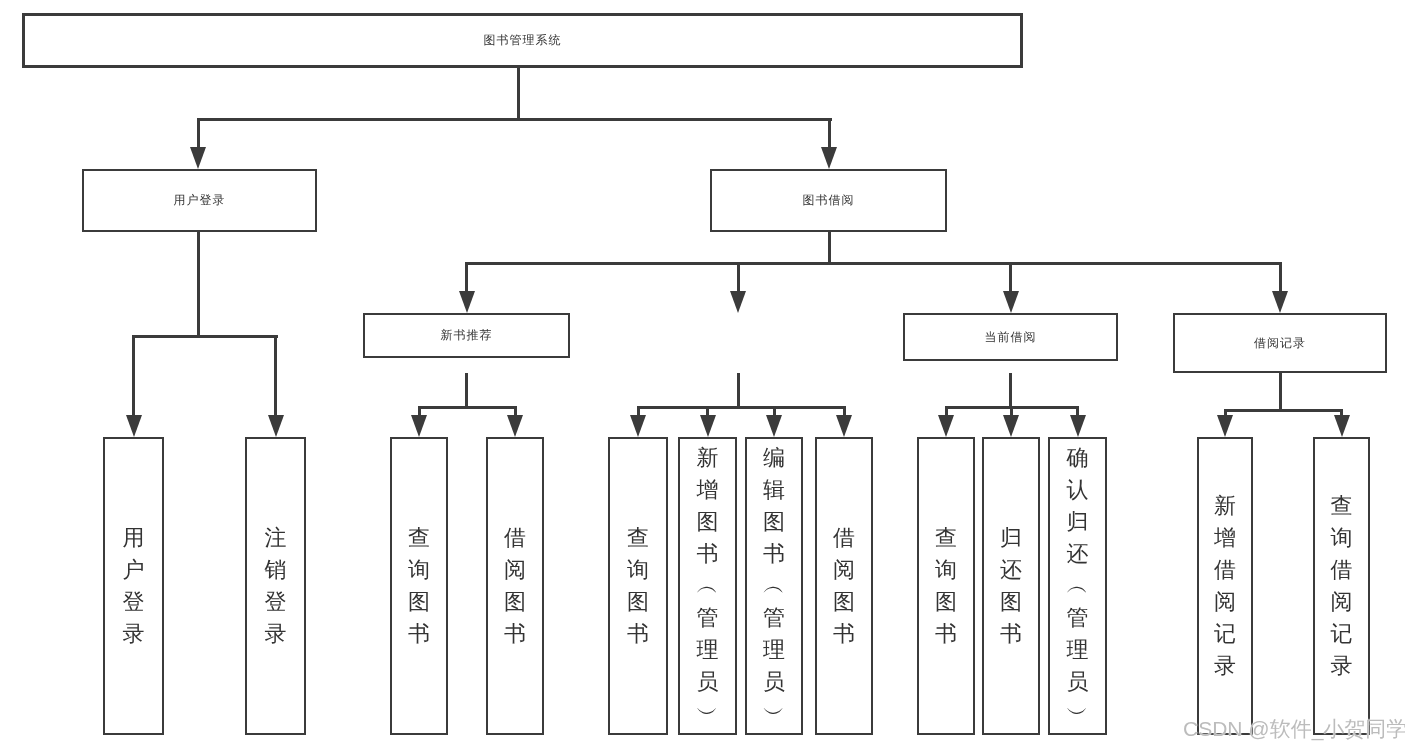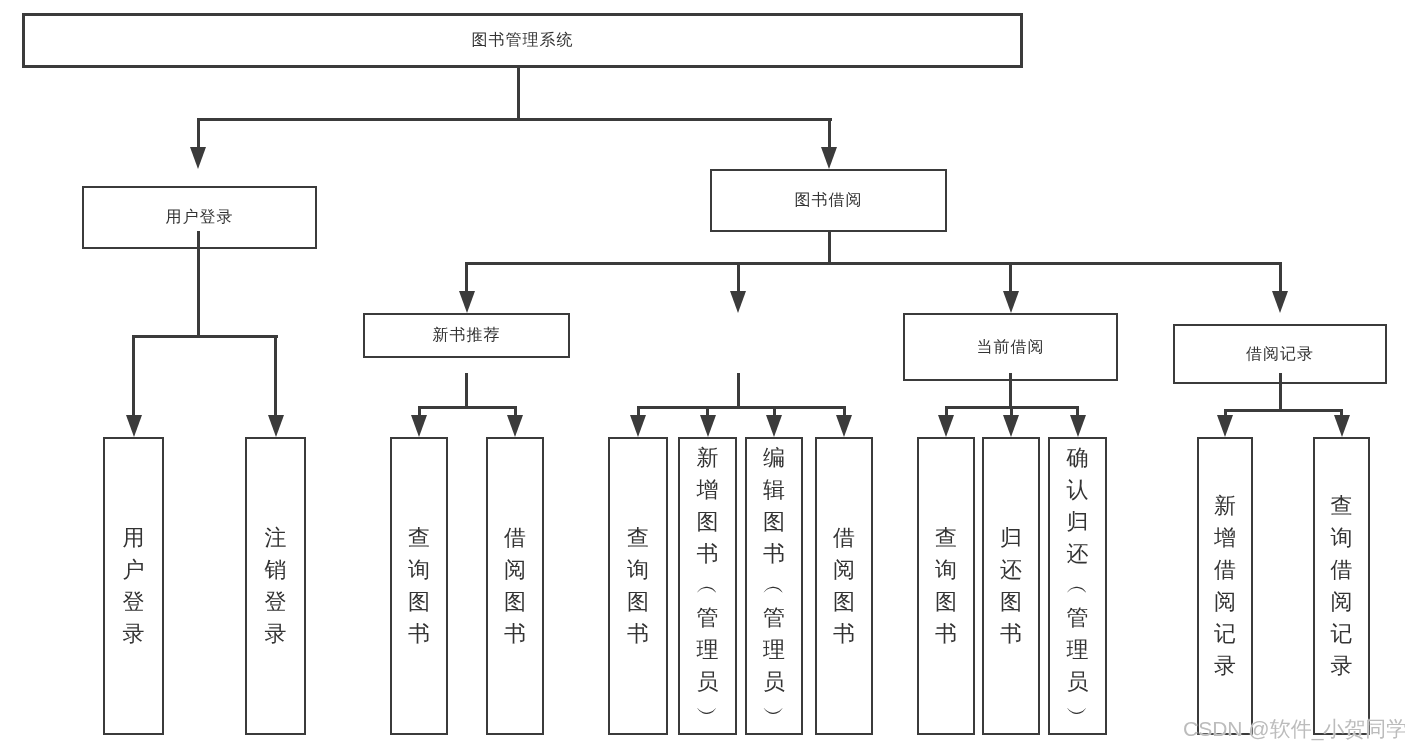--- a/index.html
+++ b/index.html
@@ -20,21 +20,21 @@
   }
   
   .box {
     position: absolute;
     box-sizing: border-box;
     border: 2.5px solid var(--line);
     background: #fff;
     display: flex;
     align-items: center;
     justify-content: center;
-    font-size: 16px;
+    font-size: 12px;
     letter-spacing: 1px;
   }
   .box.root { border-width: 3px; }
   
   .vbox {
     position: absolute;
     box-sizing: border-box;
     border: 2.5px solid var(--line);
     background: #fff;
     top: 437px;
@@ -86,21 +86,21 @@
     <span>图书管理系统</span>
   </div>
 
   <div class="vline" style="left:517px; top:68px; height:51px;"></div>
   <div class="hline" style="left:196.5px; top:118px; width:635.5px;"></div>
   <div class="vline" style="left:196.5px; top:118px; height:31px;"></div>
   <div class="ahead" style="left:190px; top:147px;"></div>
   <div class="vline" style="left:827.5px; top:118px; height:31px;"></div>
   <div class="ahead" style="left:821px; top:147px;"></div>
 
-  <div class="box" style="left:82px; top:186px; width:235px; height:63px;">
+  <div class="box" style="left:82px; top:169px; width:235px; height:63px;">
     <span>用户登录</span>
   </div>
   <div class="box" style="left:710px; top:169px; width:237px; height:63px;">
     <span>图书借阅</span>
   </div>
 
   <div class="vline" style="left:196.5px; top:231px; height:105px;"></div>
   <div class="hline" style="left:132px; top:335px; width:146px;"></div>
   <div class="vline" style="left:132px; top:335px; height:81px;"></div>
   <div class="ahead" style="left:125.5px; top:415px;"></div>
@@ -114,24 +114,24 @@
   <div class="vline" style="left:736.5px; top:262px; height:30px;"></div>
   <div class="ahead" style="left:730px; top:291px;"></div>
   <div class="vline" style="left:1009px; top:262px; height:30px;"></div>
   <div class="ahead" style="left:1002.5px; top:291px;"></div>
   <div class="vline" style="left:1278.5px; top:262px; height:30px;"></div>
   <div class="ahead" style="left:1272px; top:291px;"></div>
 
   <div class="box" style="left:363px; top:313px; width:207px; height:45px;">
     <span>新书推荐</span>
   </div>
-  <div class="box" style="left:903px; top:313px; width:215px; height:68px;">
+  <div class="box" style="left:903px; top:313px; width:215px; height:48px;">
     <span>当前借阅</span>
   </div>
-  <div class="box" style="left:1173px; top:324px; width:214px; height:60px;">
+  <div class="box" style="left:1173px; top:313px; width:214px; height:60px;">
     <span>借阅记录</span>
   </div>
 
   <div class="vline" style="left:465px; top:373px; height:35px;"></div>
   <div class="hline" style="left:417.5px; top:406px; width:99px;"></div>
   <div class="vline" style="left:417.5px; top:406px; height:11px;"></div>
   <div class="ahead" style="left:411px; top:415px;"></div>
   <div class="vline" style="left:513.5px; top:406px; height:11px;"></div>
   <div class="ahead" style="left:507px; top:415px;"></div>
 

